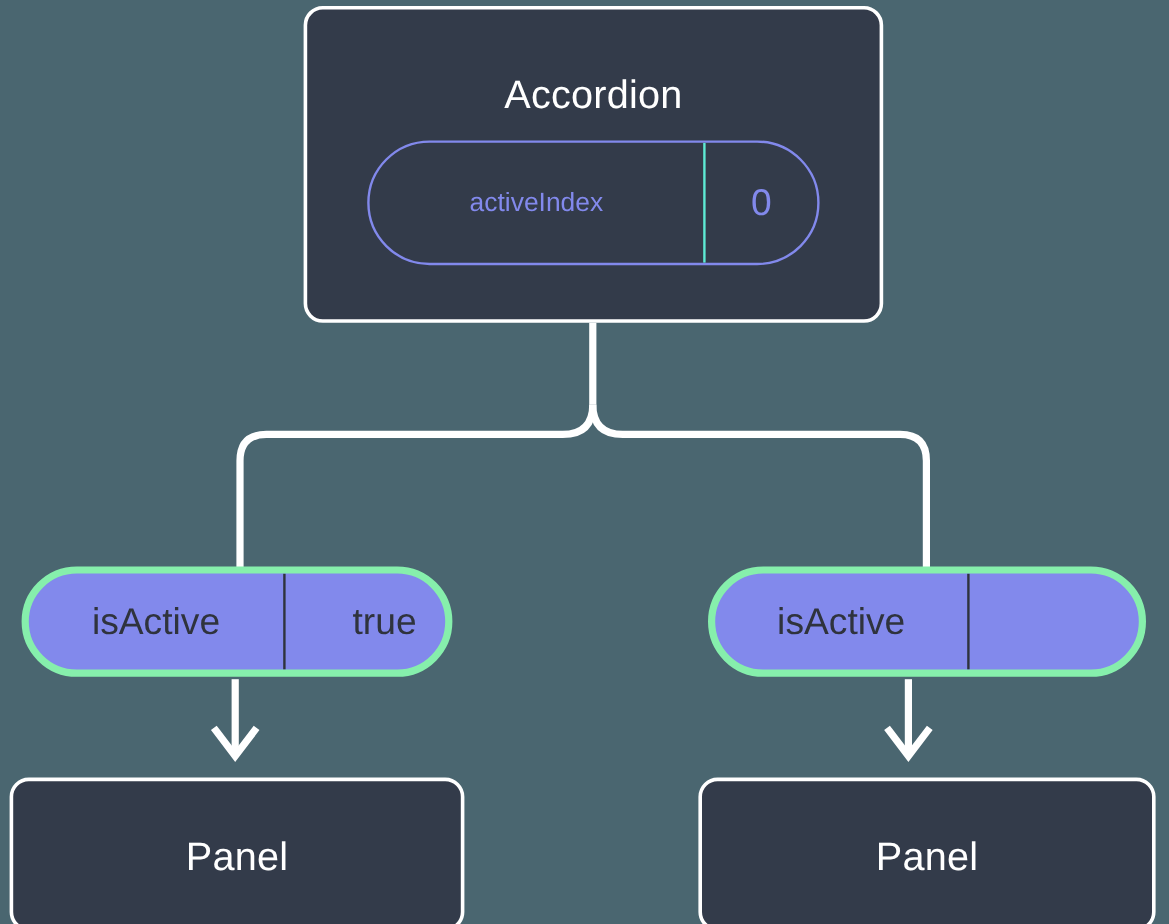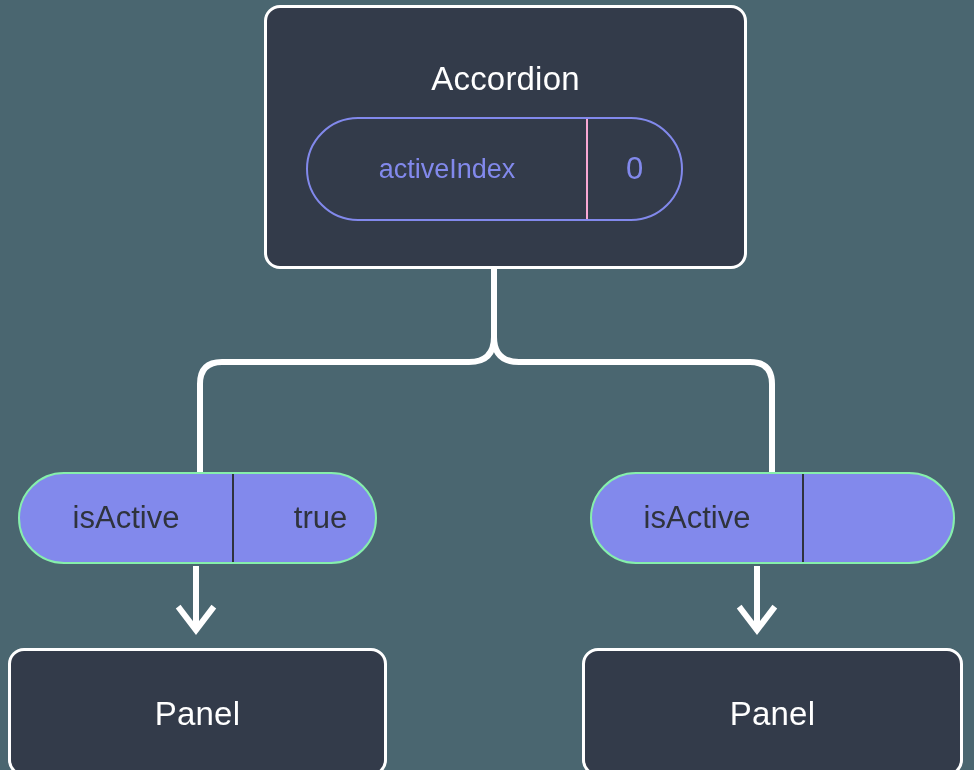--- a/index.html
+++ b/index.html
@@ -35,21 +35,21 @@
   
   .card {
     position: absolute;
     z-index: 2;
     background: #333b4a;
     border: 3px solid #ffffff;
     border-radius: 16px;
     box-sizing: border-box;
   }
   #node-accordion {
-    left: 264px;
+    left: 253px;
     top: 5px;
     width: 483px;
     height: 264px;
   }
   .card-title {
     position: absolute;
     left: 0;
     right: 0;
     text-align: center;
     color: #ffffff;
@@ -83,32 +83,32 @@
     top: 117px;
     width: 377px;
     height: 104px;
     border: 2px solid #8289ec;
     background: transparent;
     z-index: 3;
   }
   #pill-activeindex .pill-key {
     width: 280px;
     color: #8289ec;
-    font-size: 27px;
-    border-right: 2px solid #f9a8d4;
+    font-size: 22px;
+    border-right: 2px solid #5eead4;
   }
   #pill-activeindex .pill-val {
     flex: 1;
     color: #8289ec;
     font-size: 31px;
   }
   
   .pill-filled {
     background: #8289ec;
-    border: 2px solid #86efac;
+    border: 6px solid #86efac;
     z-index: 3;
   }
   .pill-filled .pill-key,
   .pill-filled .pill-val {
     color: #2f333d;
     font-size: 31px;
   }
   .pill-filled .pill-key {
     border-right: 2px solid #2f333d;
   }

